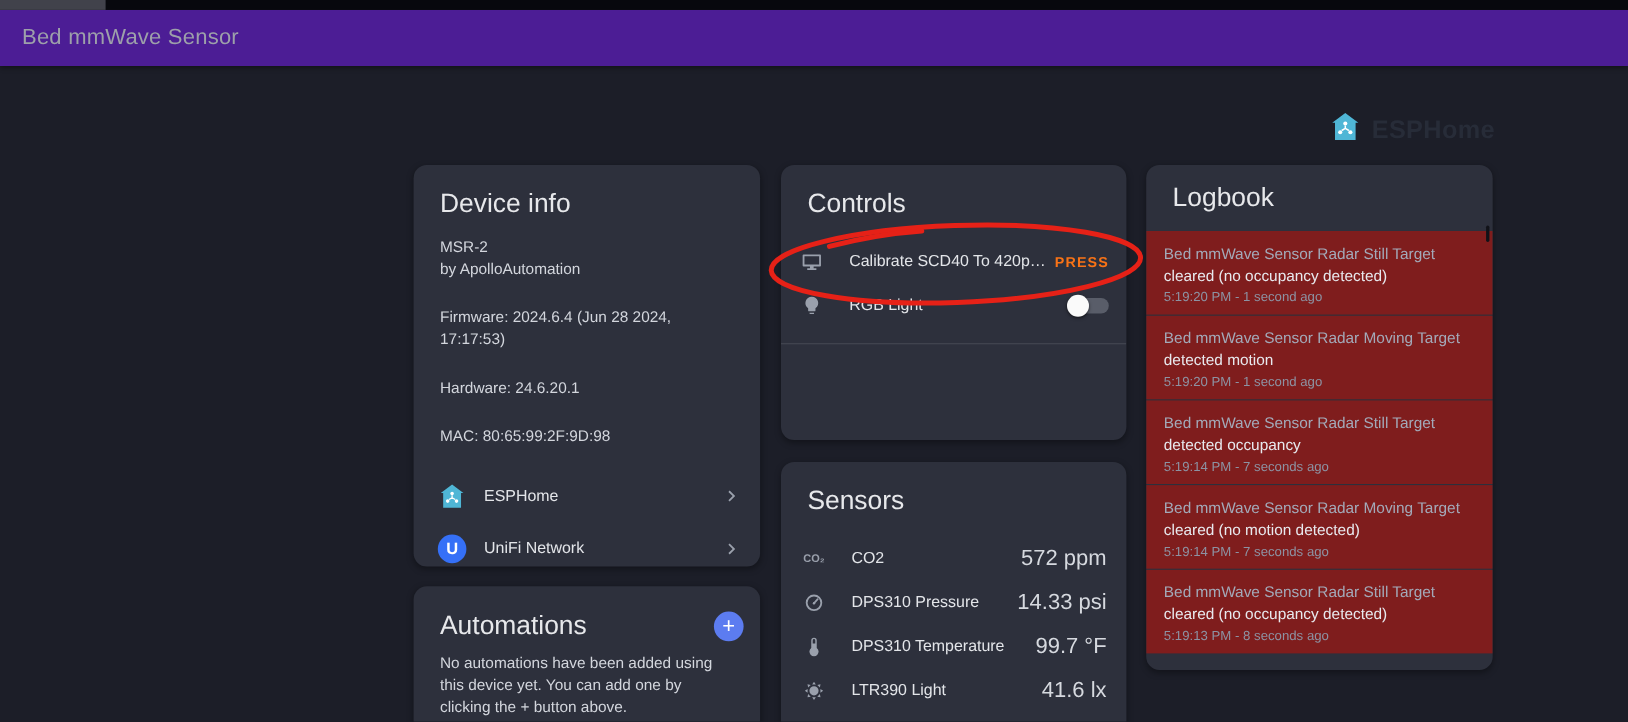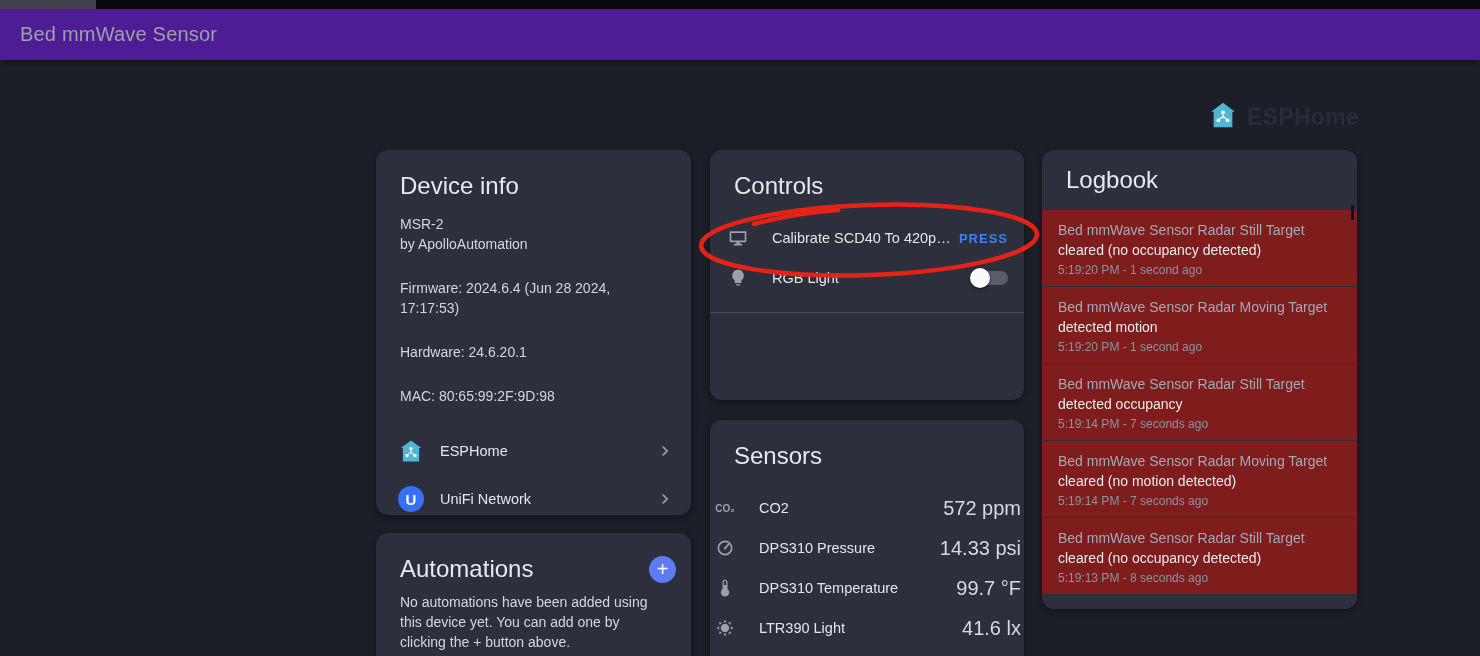--- a/index.html
+++ b/index.html
@@ -66,30 +66,30 @@
     font-size: 20px; line-height: 26px; text-align: center; cursor: pointer; flex: none;
   }
   .auto-text { padding: 9px 24px 0; font-size: 14px; color: #d3d6dd; line-height: 20px; }
 
   
   .ctl-rows { margin-top: 18px; }
   .ctl-row { height: 40px; display: flex; align-items: center; padding: 0 16px; }
   .ctl-icon { width: 24px; display: flex; justify-content: center; margin-right: 22px; flex: none; }
   .ctl-label { font-size: 14.5px; color: #e3e5e9; white-space: nowrap; overflow: hidden; text-overflow: ellipsis; max-width: 180px; }
   .ctl-right { margin-left: auto; }
-  .press { color: #3b82f6; font-size: 13px; font-weight: bold; letter-spacing: 1px; cursor: pointer; }
+  .press { color: #f97316; font-size: 13px; font-weight: bold; letter-spacing: 1px; cursor: pointer; }
   .switch { position: relative; width: 38px; height: 20px; cursor: pointer; }
   .switch .track { position: absolute; left: 3px; top: 3px; width: 35px; height: 14px; border-radius: 7px; background: #595d69; }
   .switch .knob { position: absolute; left: 0; top: 0; width: 20px; height: 20px; border-radius: 50%; background: #fafafa; box-shadow: 0 1px 3px rgba(0,0,0,.6); }
   .ctl-divider { border-top: 1px solid rgba(255,255,255,.13); margin-top: 14px; }
   .add-dash { padding: 16px 24px; color: #6f9bf5; font-size: 13px; font-weight: bold; letter-spacing: 1.1px; cursor: pointer; }
 
   
   .sensor-rows { margin-top: 18px; }
-  .sensor-row { height: 40px; display: flex; align-items: center; padding: 0 3px; cursor: pointer; }
+  .sensor-row { height: 40px; display: flex; align-items: center; padding: 0 18px; cursor: pointer; }
   .sensor-label { font-size: 14.5px; color: #e3e5e9; flex: 1; }
   .sensor-value { font-size: 20px; color: #d6d9df; }
   .co2-glyph { font-size: 10px; font-weight: bold; color: #9aa0ac; }
 
   
   .lb-entries { margin-top: 16px; }
   .lb-entry { background: #7f1d1d; margin-bottom: 1px; padding: 10px 16px 9px; cursor: pointer; }
   .lb-text { font-size: 14px; line-height: 20px; }
   .lb-entity { color: #a3a9b8; }
   .lb-action { color: #e8e9ee; }

